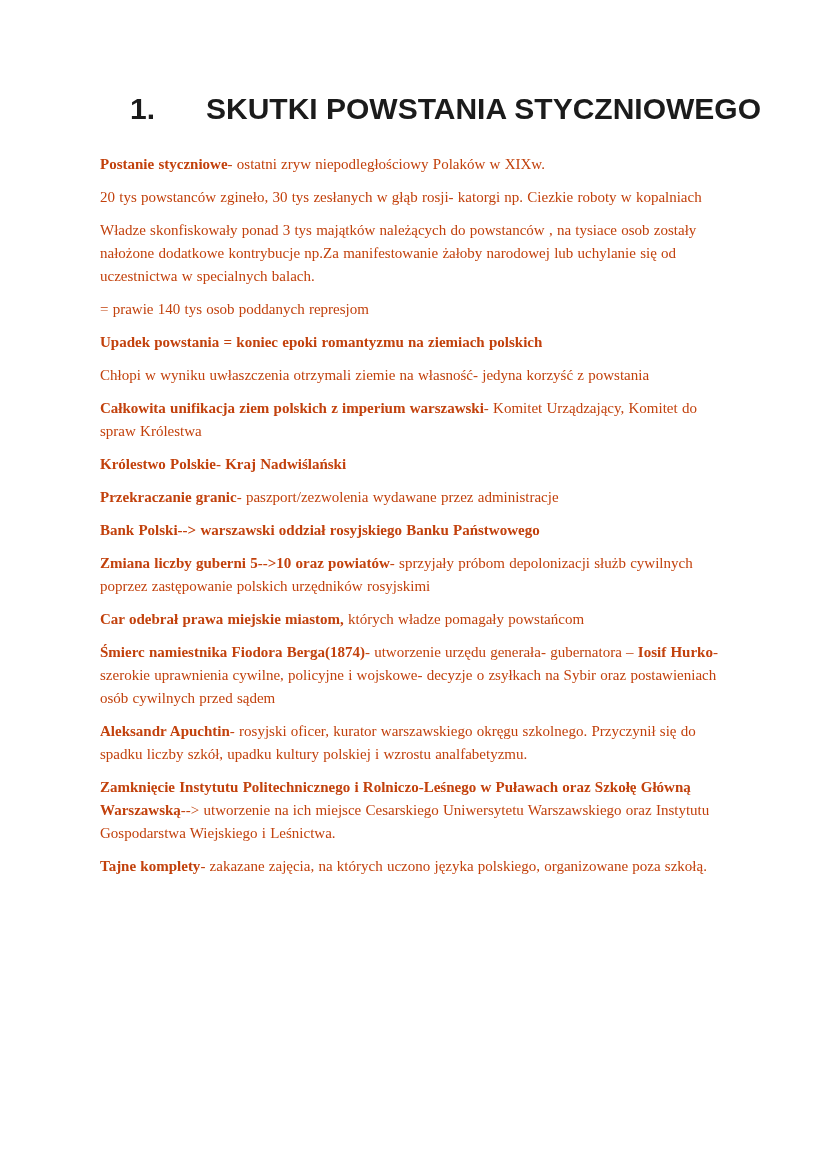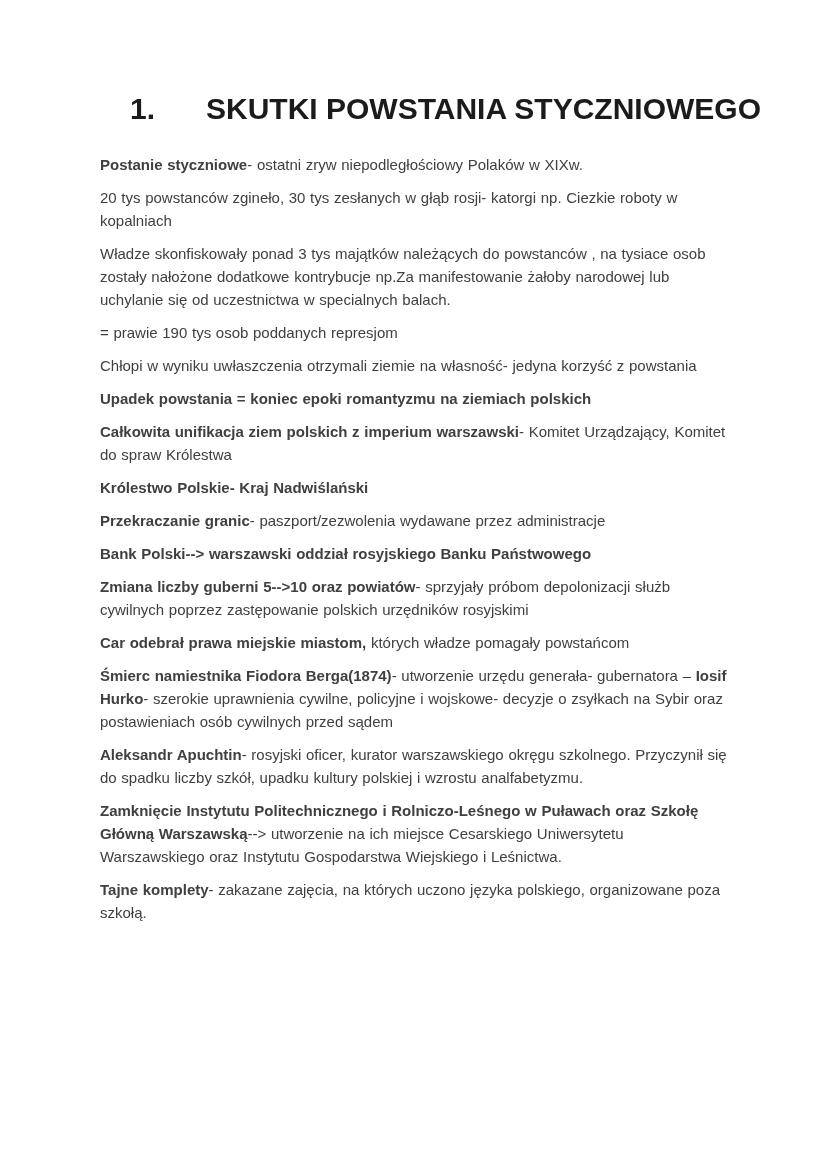--- a/index.html
+++ b/index.html
@@ -33,40 +33,41 @@
   }
   .title-text {
     flex: 1 1 auto;
     white-space: nowrap;
   }
   .doc-body { width: 628px; }
   .para {
     font-size: 15px;
     line-height: 23px;
     margin-bottom: 10px;
-    color: #404040;
+    color: #c2410c;
     word-spacing: 0.5px;
+    font-family: Liberation Serif, serif;
   }
   .para .bold { font-weight: 700; }
 </style>
 </head>
 <body>
 
 <div class="page">
   <h1 class="doc-title">
     <span class="title-number">1.</span>
     <span class="title-text">SKUTKI POWSTANIA STYCZNIOWEGO</span>
   </h1>
   <div class="doc-body" id="doc-body">
       <p class="para"><span class="bold">Postanie styczniowe</span><span>- ostatni zryw niepodległościowy Polaków w XIXw.</span></p>
       <p class="para"><span>20 tys powstanców zgineło, 30 tys zesłanych w głąb rosji- katorgi np. Ciezkie roboty w kopalniach</span></p>
       <p class="para"><span>Władze skonfiskowały ponad 3 tys majątków należących do powstanców , na tysiace osob zostały nałożone dodatkowe kontrybucje np.Za manifestowanie żałoby narodowej lub uchylanie się od uczestnictwa w specialnych balach.</span></p>
-      <p class="para"><span>= prawie 190 tys osob poddanych represjom</span></p>
+      <p class="para"><span>= prawie 140 tys osob poddanych represjom</span></p>
+      <p class="para"><span class="bold">Upadek powstania = koniec epoki romantyzmu na ziemiach polskich</span></p>
       <p class="para"><span>Chłopi w wyniku uwłaszczenia otrzymali ziemie na własność- jedyna korzyść z powstania</span></p>
-      <p class="para"><span class="bold">Upadek powstania = koniec epoki romantyzmu na ziemiach polskich</span></p>
       <p class="para"><span class="bold">Całkowita unifikacja ziem polskich z imperium warszawski</span><span>- Komitet Urządzający, Komitet do spraw Królestwa</span></p>
       <p class="para"><span class="bold">Królestwo Polskie- Kraj Nadwiślański</span></p>
       <p class="para"><span class="bold">Przekraczanie granic</span><span>- paszport/zezwolenia wydawane przez administracje</span></p>
       <p class="para"><span class="bold">Bank Polski--&gt; warszawski oddział rosyjskiego Banku Państwowego</span></p>
       <p class="para"><span class="bold">Zmiana liczby guberni 5--&gt;10 oraz powiatów</span><span>- sprzyjały próbom depolonizacji służb cywilnych poprzez zastępowanie polskich urzędników rosyjskimi</span></p>
       <p class="para"><span class="bold">Car odebrał prawa miejskie miastom,</span><span> których władze pomagały powstańcom</span></p>
       <p class="para"><span class="bold">Śmierc namiestnika Fiodora Berga(1874)</span><span>- utworzenie urzędu generała- gubernatora – </span><span class="bold">Iosif Hurko</span><span>- szerokie uprawnienia cywilne, policyjne i wojskowe- decyzje o zsyłkach na Sybir oraz postawieniach osób cywilnych przed sądem</span></p>
       <p class="para"><span class="bold">Aleksandr Apuchtin</span><span>- rosyjski oficer, kurator warszawskiego okręgu szkolnego. Przyczynił się do spadku liczby szkół, upadku kultury polskiej i wzrostu analfabetyzmu.</span></p>
       <p class="para"><span class="bold">Zamknięcie Instytutu Politechnicznego i Rolniczo-Leśnego w Puławach oraz Szkołę Główną Warszawską</span><span>--&gt; utworzenie na ich miejsce Cesarskiego Uniwersytetu Warszawskiego oraz Instytutu Gospodarstwa Wiejskiego i Leśnictwa.</span></p>
       <p class="para"><span class="bold">Tajne komplety</span><span>- zakazane zajęcia, na których uczono języka polskiego, organizowane poza szkołą.</span></p>

